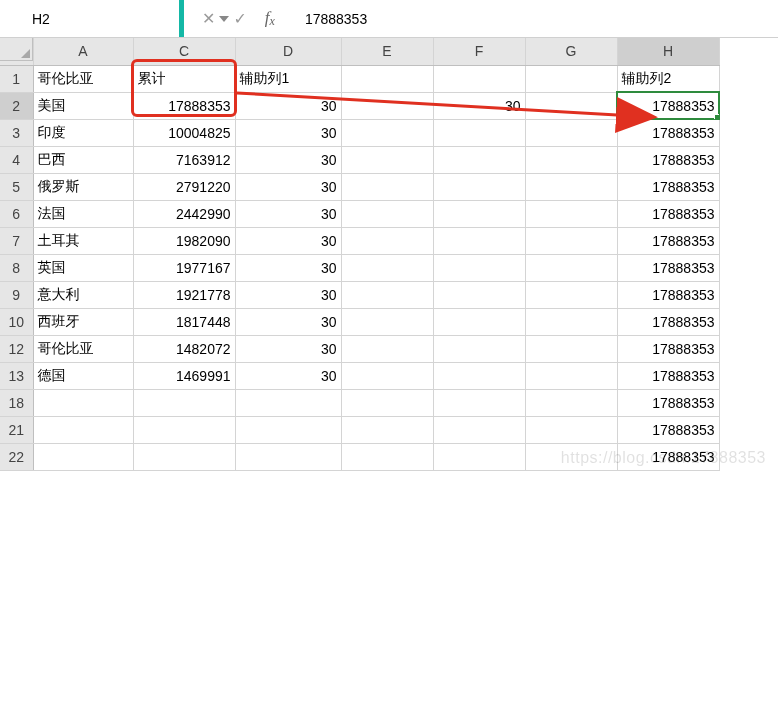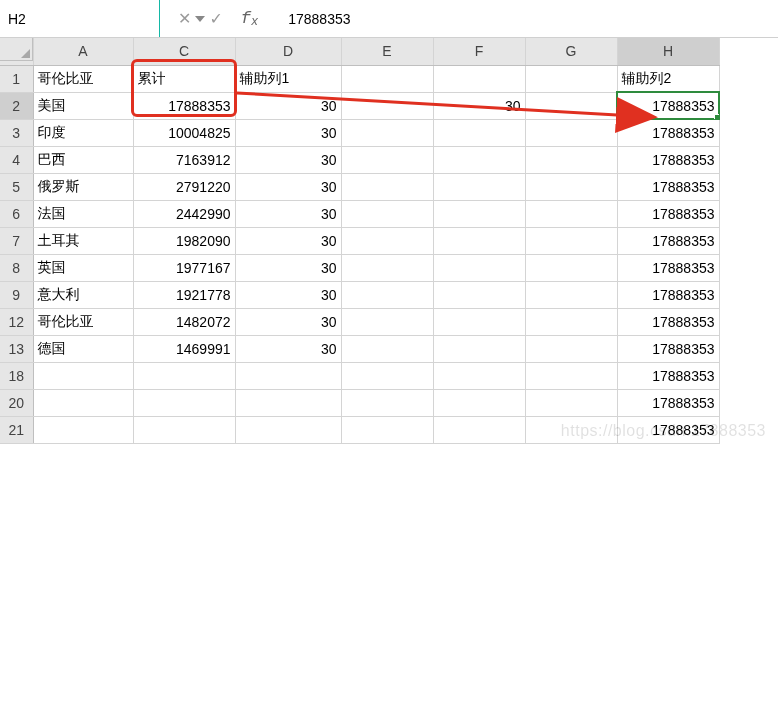--- a/index.html
+++ b/index.html
@@ -4,29 +4,29 @@
 <style>
   * { margin: 0; padding: 0; box-sizing: border-box; }
   body { font-family: "Microsoft YaHei", "Segoe UI", Arial, sans-serif; font-size: 14px; background: #fff; user-select: none; }
 
   .namebox-bar {
     display: flex; align-items: center; height: 38px;
     border-bottom: 1px solid #d0d0d0; background: #fff;
   }
   .name-box {
     display: flex; align-items: center; width: 160px; height: 100%;
-    border-right: 1px solid #14b8a6; padding: 0 8px; gap: 6px;
+    border-right: 5px solid #14b8a6; padding: 0 8px; gap: 6px; margin-left: 24px;
   }
   .name-input {
     flex: 1; border: none; outline: none; font-size: 14px; background: transparent;
   }
   .name-dd { width: 16px; height: 100%; display: flex; align-items: center; justify-content: center; cursor: pointer; color: #666; }
   .fx-btns { display: flex; align-items: center; gap: 18px; padding: 0 18px; color: #9a9a9a; }
   .fx-cancel, .fx-confirm, .fx-fx { cursor: pointer; font-size: 16px; }
-  .fx-fx { font-style: italic; font-family: Liberation Mono, monospace; color: #666; font-size: 17px; }
+  .fx-fx { font-style: italic; font-family: Liberation Serif, serif; color: #666; font-size: 17px; }
   .formula-input {
     flex: 1; border: none; outline: none; padding: 0 12px; font-size: 14px; height: 100%;
   }
 
   .grid-wrap { position: relative; }
   .corner {
     position: absolute; left: 0; top: 0;
     width: 33px; height: 23px;
     background: #e6e6e6; border-right: 1px solid #bfbfbf; border-bottom: 1px solid #bfbfbf;
     z-index: 3;
@@ -220,20 +220,30 @@
           <th class="row-head">9</th>
           <td class="txt">意大利</td>
           <td class="num">1921778</td>
           <td class="num">30</td>
           <td class="txt"></td>
           <td class="txt"></td>
           <td class="txt"></td>
           <td class="num">17888353</td>
         </tr>
         <tr>
+          <th class="row-head">10</th>
+          <td class="txt">西班牙</td>
+          <td class="num">1817448</td>
+          <td class="num">30</td>
+          <td class="txt"></td>
+          <td class="txt"></td>
+          <td class="txt"></td>
+          <td class="num">17888353</td>
+        </tr>
+        <tr>
           <th class="row-head">12</th>
           <td class="txt">哥伦比亚</td>
           <td class="num">1482072</td>
           <td class="num">30</td>
           <td class="txt"></td>
           <td class="txt"></td>
           <td class="txt"></td>
           <td class="num">17888353</td>
         </tr>
         <tr>
@@ -250,31 +260,31 @@
           <th class="row-head">18</th>
           <td class="txt"></td>
           <td class="txt"></td>
           <td class="txt"></td>
           <td class="txt"></td>
           <td class="txt"></td>
           <td class="txt"></td>
           <td class="num">17888353</td>
         </tr>
         <tr>
-          <th class="row-head">20</th>
-          <td class="txt"></td>
-          <td class="txt"></td>
-          <td class="txt"></td>
-          <td class="txt"></td>
-          <td class="txt"></td>
-          <td class="txt"></td>
-          <td class="num">17888353</td>
-        </tr>
-        <tr>
           <th class="row-head">21</th>
+          <td class="txt"></td>
+          <td class="txt"></td>
+          <td class="txt"></td>
+          <td class="txt"></td>
+          <td class="txt"></td>
+          <td class="txt"></td>
+          <td class="num">17888353</td>
+        </tr>
+        <tr>
+          <th class="row-head">22</th>
           <td class="txt"></td>
           <td class="txt"></td>
           <td class="txt"></td>
           <td class="txt"></td>
           <td class="txt"></td>
           <td class="txt"></td>
           <td class="num">17888353</td>
         </tr>
       </tbody>
   </table>

